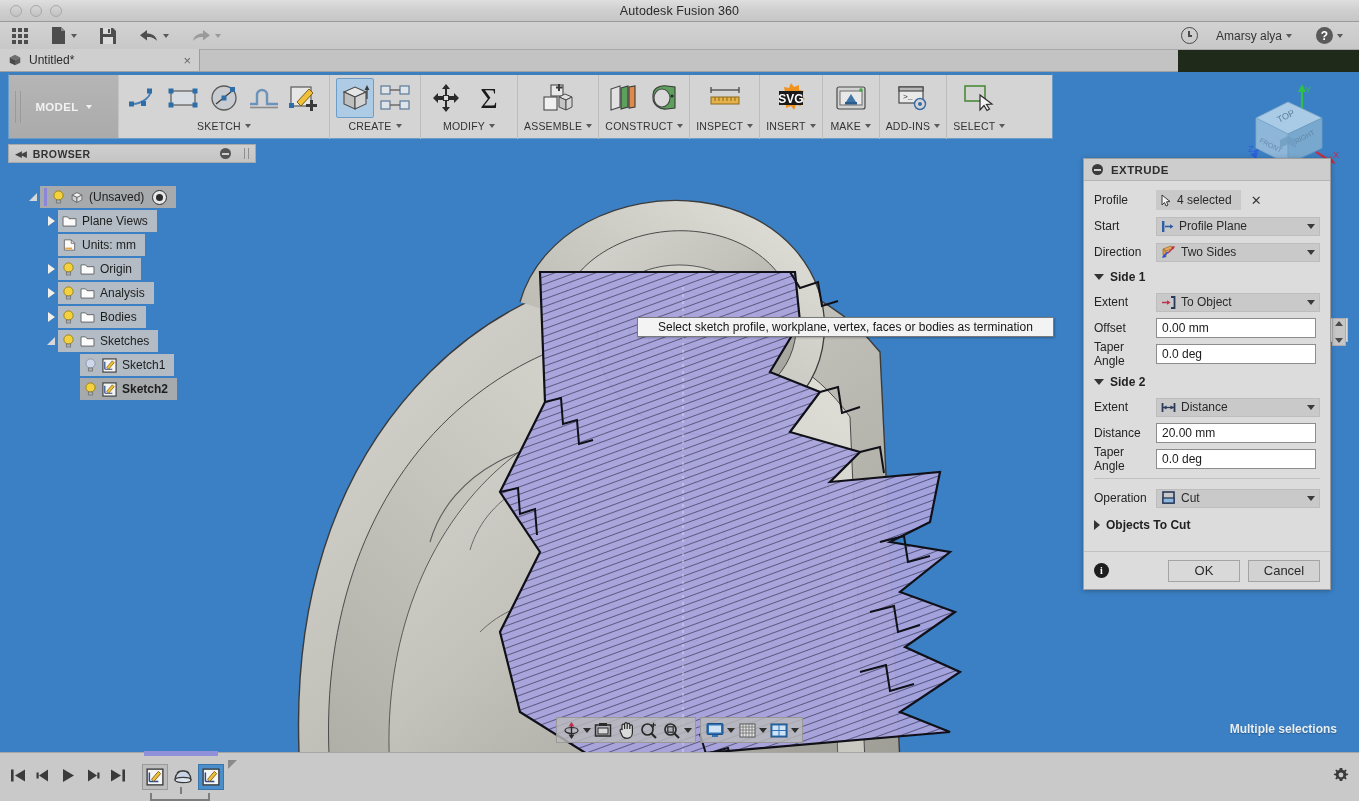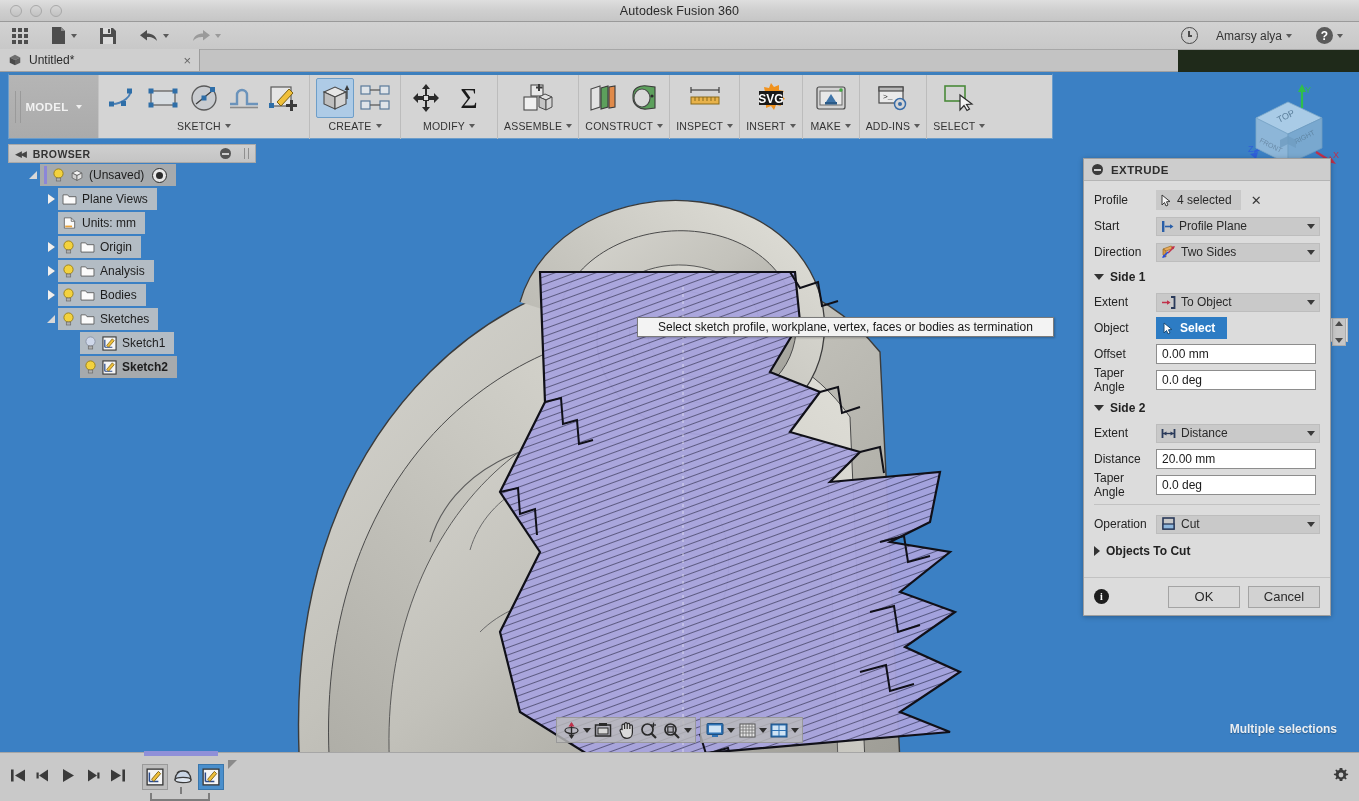--- a/index.html
+++ b/index.html
@@ -76,21 +76,21 @@
 
   
   .ribbon {
     position: absolute; left: 8px; top: 73px; width: 1045px; height: 66px;
     background: #d4d4d4;
     border: 1px solid #6b9dcb;
     border-top: 2px solid #3d7fbb;
     display: flex;
   }
   .ribbon-model {
-    width: 90px; background: linear-gradient(to bottom,#b5b5b5,#ababab);
+    width: 110px; background: linear-gradient(to bottom,#b5b5b5,#ababab);
     display: flex; align-items: center; justify-content: center; gap: 3px;
     border-right: 1px solid #c3c3c3;
     position: relative;
   }
   .ribbon-model .grip { position:absolute; left:6px; top:16px; width:6px; height:32px;
      border-left:1px solid #9a9a9a; border-right:1px solid #9a9a9a; }
   .ribbon-model .lbl { font-size: 11.5px; font-weight: bold; color: #f2f2f2; letter-spacing:.3px; }
   .ribbon-model .caret-sm { border-top-color: #f0f0f0; }
 
   .rgroup {
@@ -119,21 +119,21 @@
   }
   .browser-head .ttl { font-size: 10.5px; font-weight: bold; color: #333; letter-spacing: .4px; }
   .collapse-ic { color: #444; font-size: 9px; letter-spacing: -2px; }
   .minus-ic {
     margin-left: auto; width: 11px; height: 11px; border-radius: 50%; background: #555;
     position: relative;
   }
   .minus-ic::after { content:""; position:absolute; left:2px; top:4.5px; width:7px; height:2px; background:#cfcfcf; }
   .grip2 { width:5px; height:11px; border-left:1px solid #8f8f8f; border-right:1px solid #8f8f8f; margin-left:5px;}
 
-  .tree { padding-top: 0; }
+  .tree { padding-top: 22px; }
   .trow { display: flex; align-items: center; height: 24px; font-size: 12px; color: #1d1d1d; }
   .tw-arrow { width: 14px; display: flex; justify-content: center; align-items: center; }
   .arrow-r { width:0;height:0;border-top:5px solid transparent;border-bottom:5px solid transparent;border-left:7px solid #f0f0f0; filter: drop-shadow(0.5px 0.5px 0 #666);}
   .arrow-d { width:0;height:0;border-left:8px solid transparent;border-bottom:8px solid #d8d8d8; }
   .trow-chip {
     display: flex; align-items: center; gap: 5px; height: 22px; padding: 0 9px 0 4px;
     background: rgba(196,196,196,.88);
   }
   .trow-chip.sel { background: rgba(172,172,172,.95); }
   .bulb { width: 13px; height: 14px; }
@@ -996,29 +996,20 @@
           <svg width="15" height="13" viewBox="0 0 15 13">
             <line x1="1" y1="6.5" x2="8" y2="6.5" stroke="#c0304a" stroke-width="1.5"></line>
             <polygon points="9.5,6.5 6,4.3 6,8.7" fill="#c0304a"></polygon>
             <path d="M10,1 H13.5 V12 H10" fill="none" stroke="#2a3a5a" stroke-width="1.8"></path>
           </svg>
           <span class="val">To Object</span>
           <span class="caret-dd"></span>
         </span>
       </div>
 
-      <div class="row">
-        <span class="lab">Object</span>
-        <span class="sel-btn">
-          <svg width="11" height="13" viewBox="0 0 11 13">
-            <path d="M1,1 L1,11 L3.5,8.5 L5,12 L7,11 L5.5,7.8 L9,7.5 Z" fill="#ffffff" stroke="#1c4d78" stroke-width="1"></path>
-          </svg>
-          <span>Select</span>
-        </span>
-      </div>
 
       <div class="row">
         <span class="lab">Offset</span>
         <span class="field-wrap">
           <span class="field">
             <span class="val">0.00 mm</span>
           </span>
           <span class="caret-dd"></span>
         </span>
       </div>

